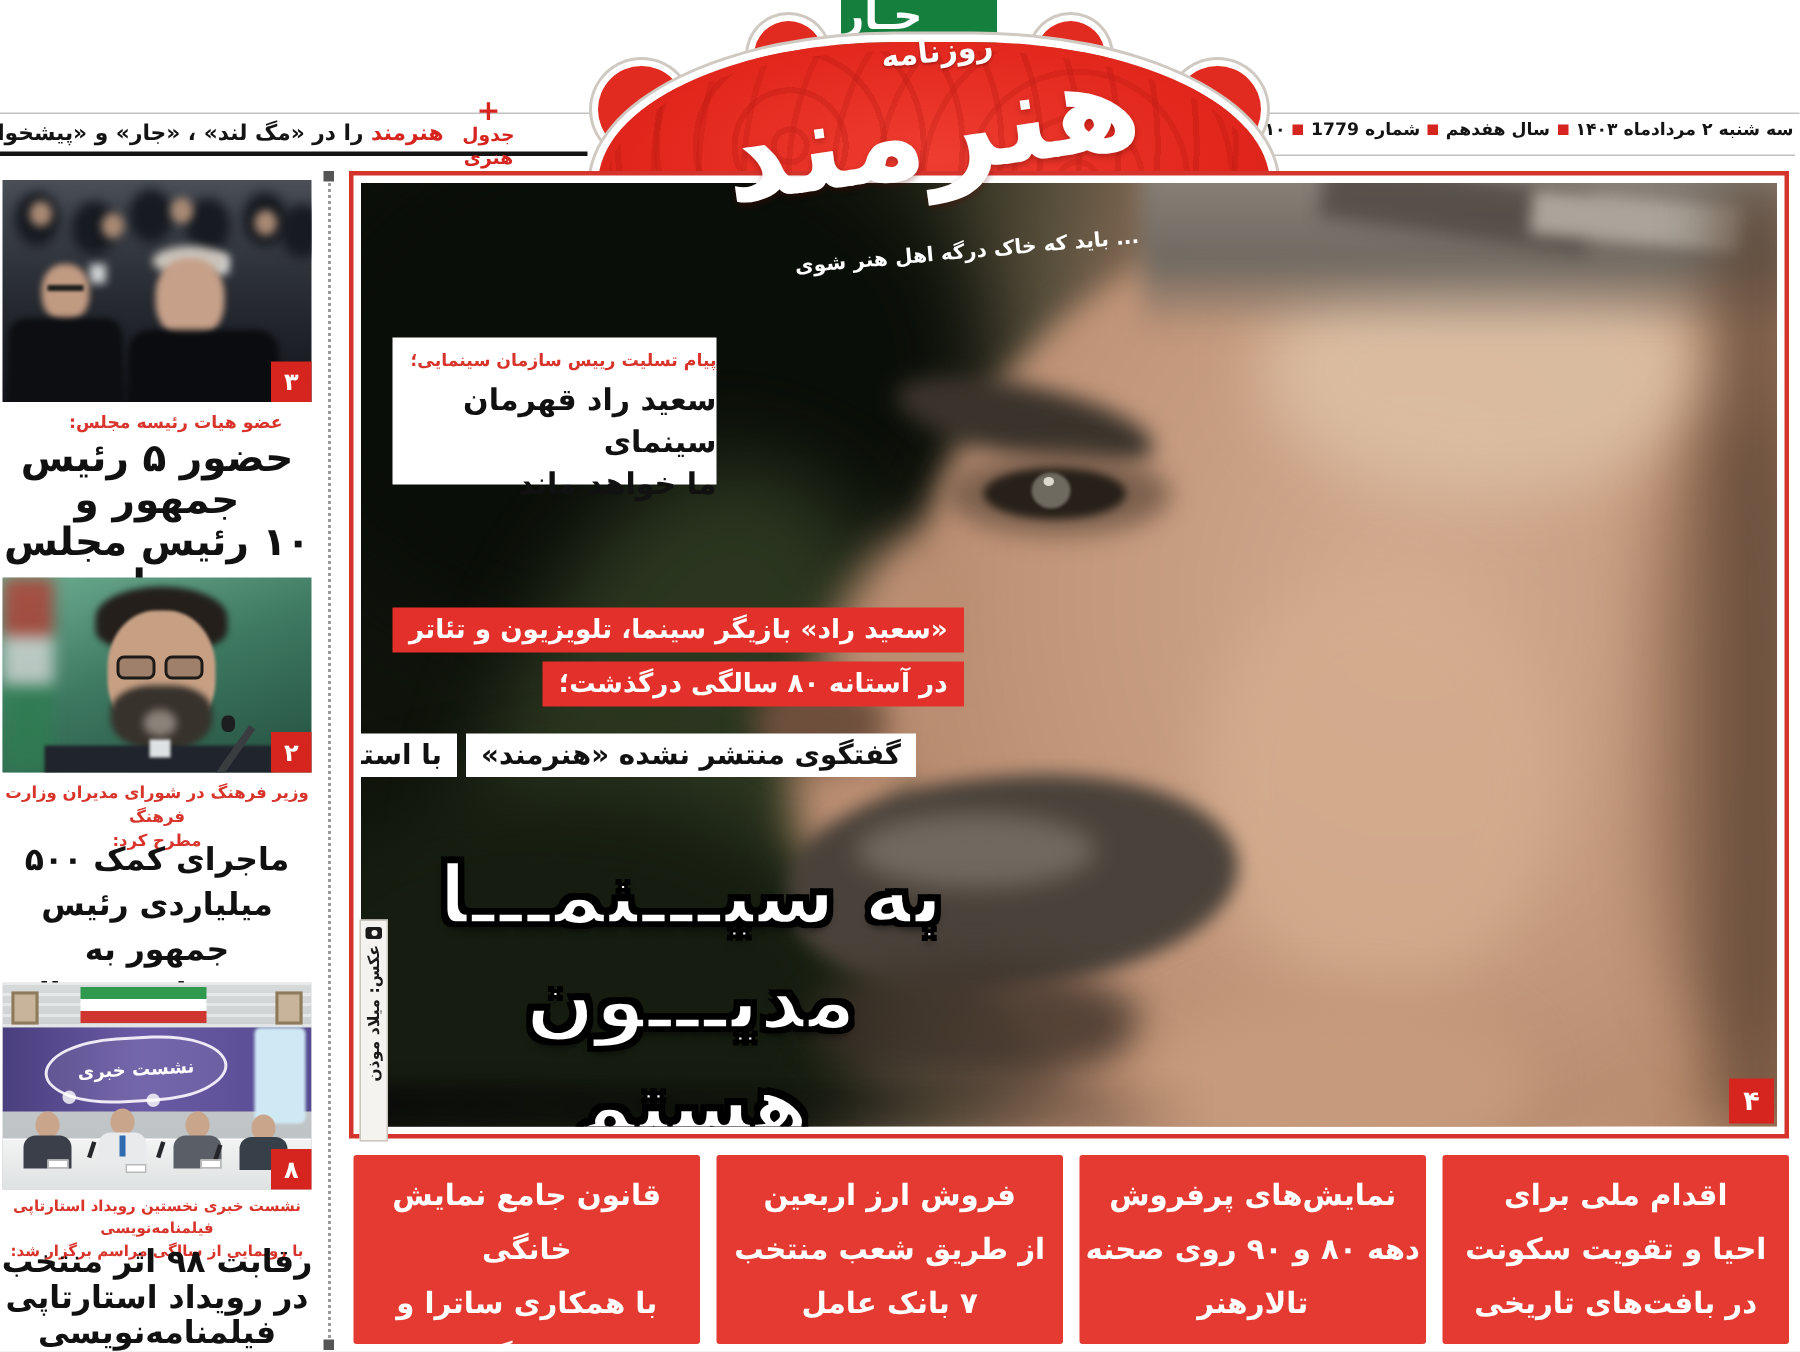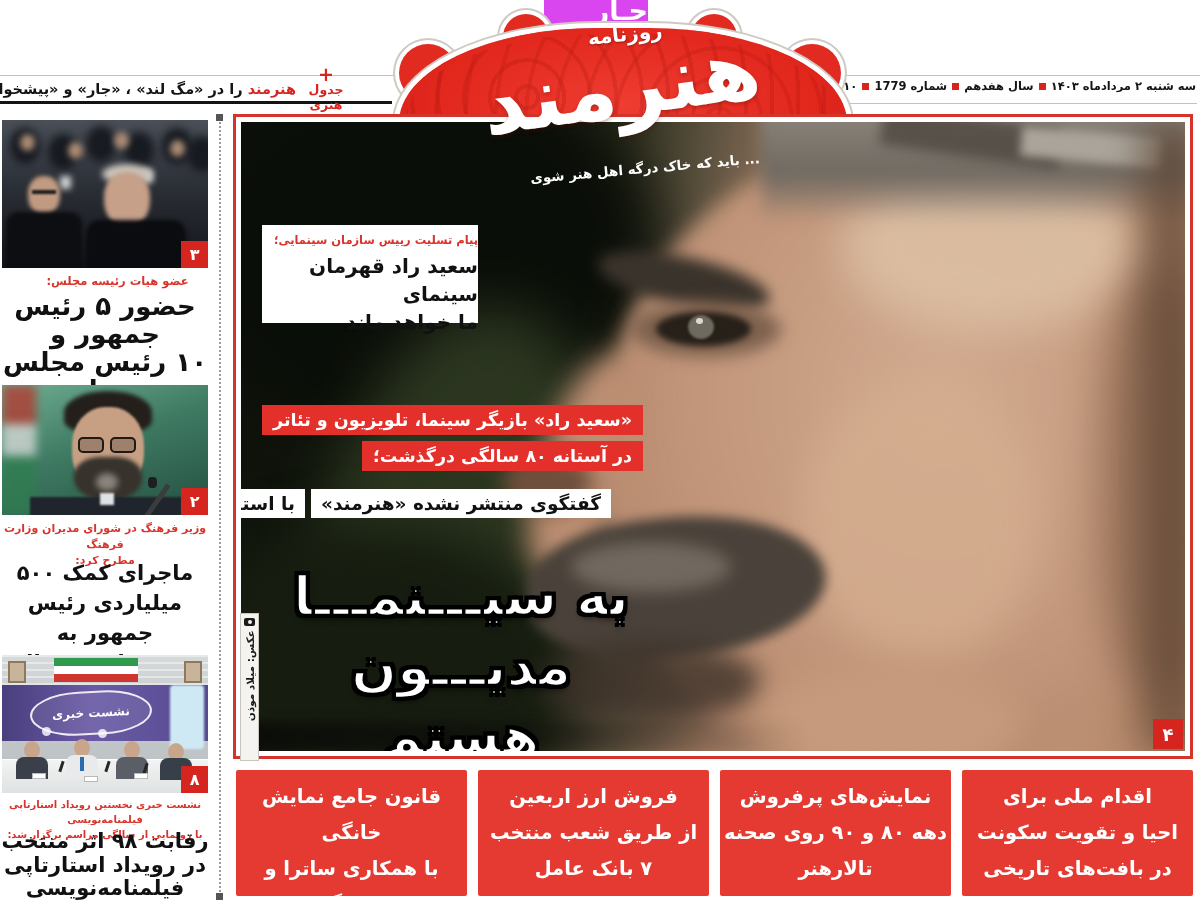--- a/index.html
+++ b/index.html
@@ -25,22 +25,22 @@
   
   .strip { position:absolute; left:0; top:81px; width:296px; text-align:right; direction:rtl;
            font-size:14.5px; font-weight:bold; color:#141414; white-space:nowrap; }
   .strip .brand { color:#d6251f; }
   .puzzle { position:absolute; left:300px; top:67px; width:52px; text-align:center; color:#d6251f; }
   .puzzle .plus { font-size:19px; line-height:15px; font-weight:bold; }
   .puzzle .lbl  { font-size:12.5px; font-weight:bold; }
 
   
   .mast { position:absolute; left:385px; top:0; width:475px; height:215px; }
-  .mast-tab { position:absolute; left:159px; top:0; width:104px; height:37px; background:#d946ef;
-              border-radius:0 0 5px 5px; overflow:hidden; text-align:right; }
+  .mast-tab { position:absolute; left:176px; top:0; width:104px; height:37px; background:#15803d;
+              border-radius:0 0 5px 5px; overflow:hidden; text-align:left; }
   .mast-tab span { display:block; color:#fff; font-weight:bold; font-size:27px; line-height:34px; margin-top:-6px; letter-spacing:6px; }
   .lobe { position:absolute; background:#e12a20; border-radius:50%;
           box-shadow:0 0 0 4px #fff, 0 0 0 6px #cfc9c2; }
   .lobe.l1 { left:14px;  top:44px;  width:58px; height:58px; }
   .lobe.l2 { left:4px;   top:108px; width:66px; height:66px; }
   .lobe.l3 { left:398px; top:44px;  width:58px; height:58px; }
   .lobe.l4 { left:402px; top:108px; width:66px; height:66px; }
   .lobe.l5 { left:118px; top:14px;  width:46px; height:46px; }
   .lobe.l6 { left:306px; top:14px;  width:46px; height:46px; }
   .lobe.l7 { left:222px; top:152px; width:52px; height:52px; }

